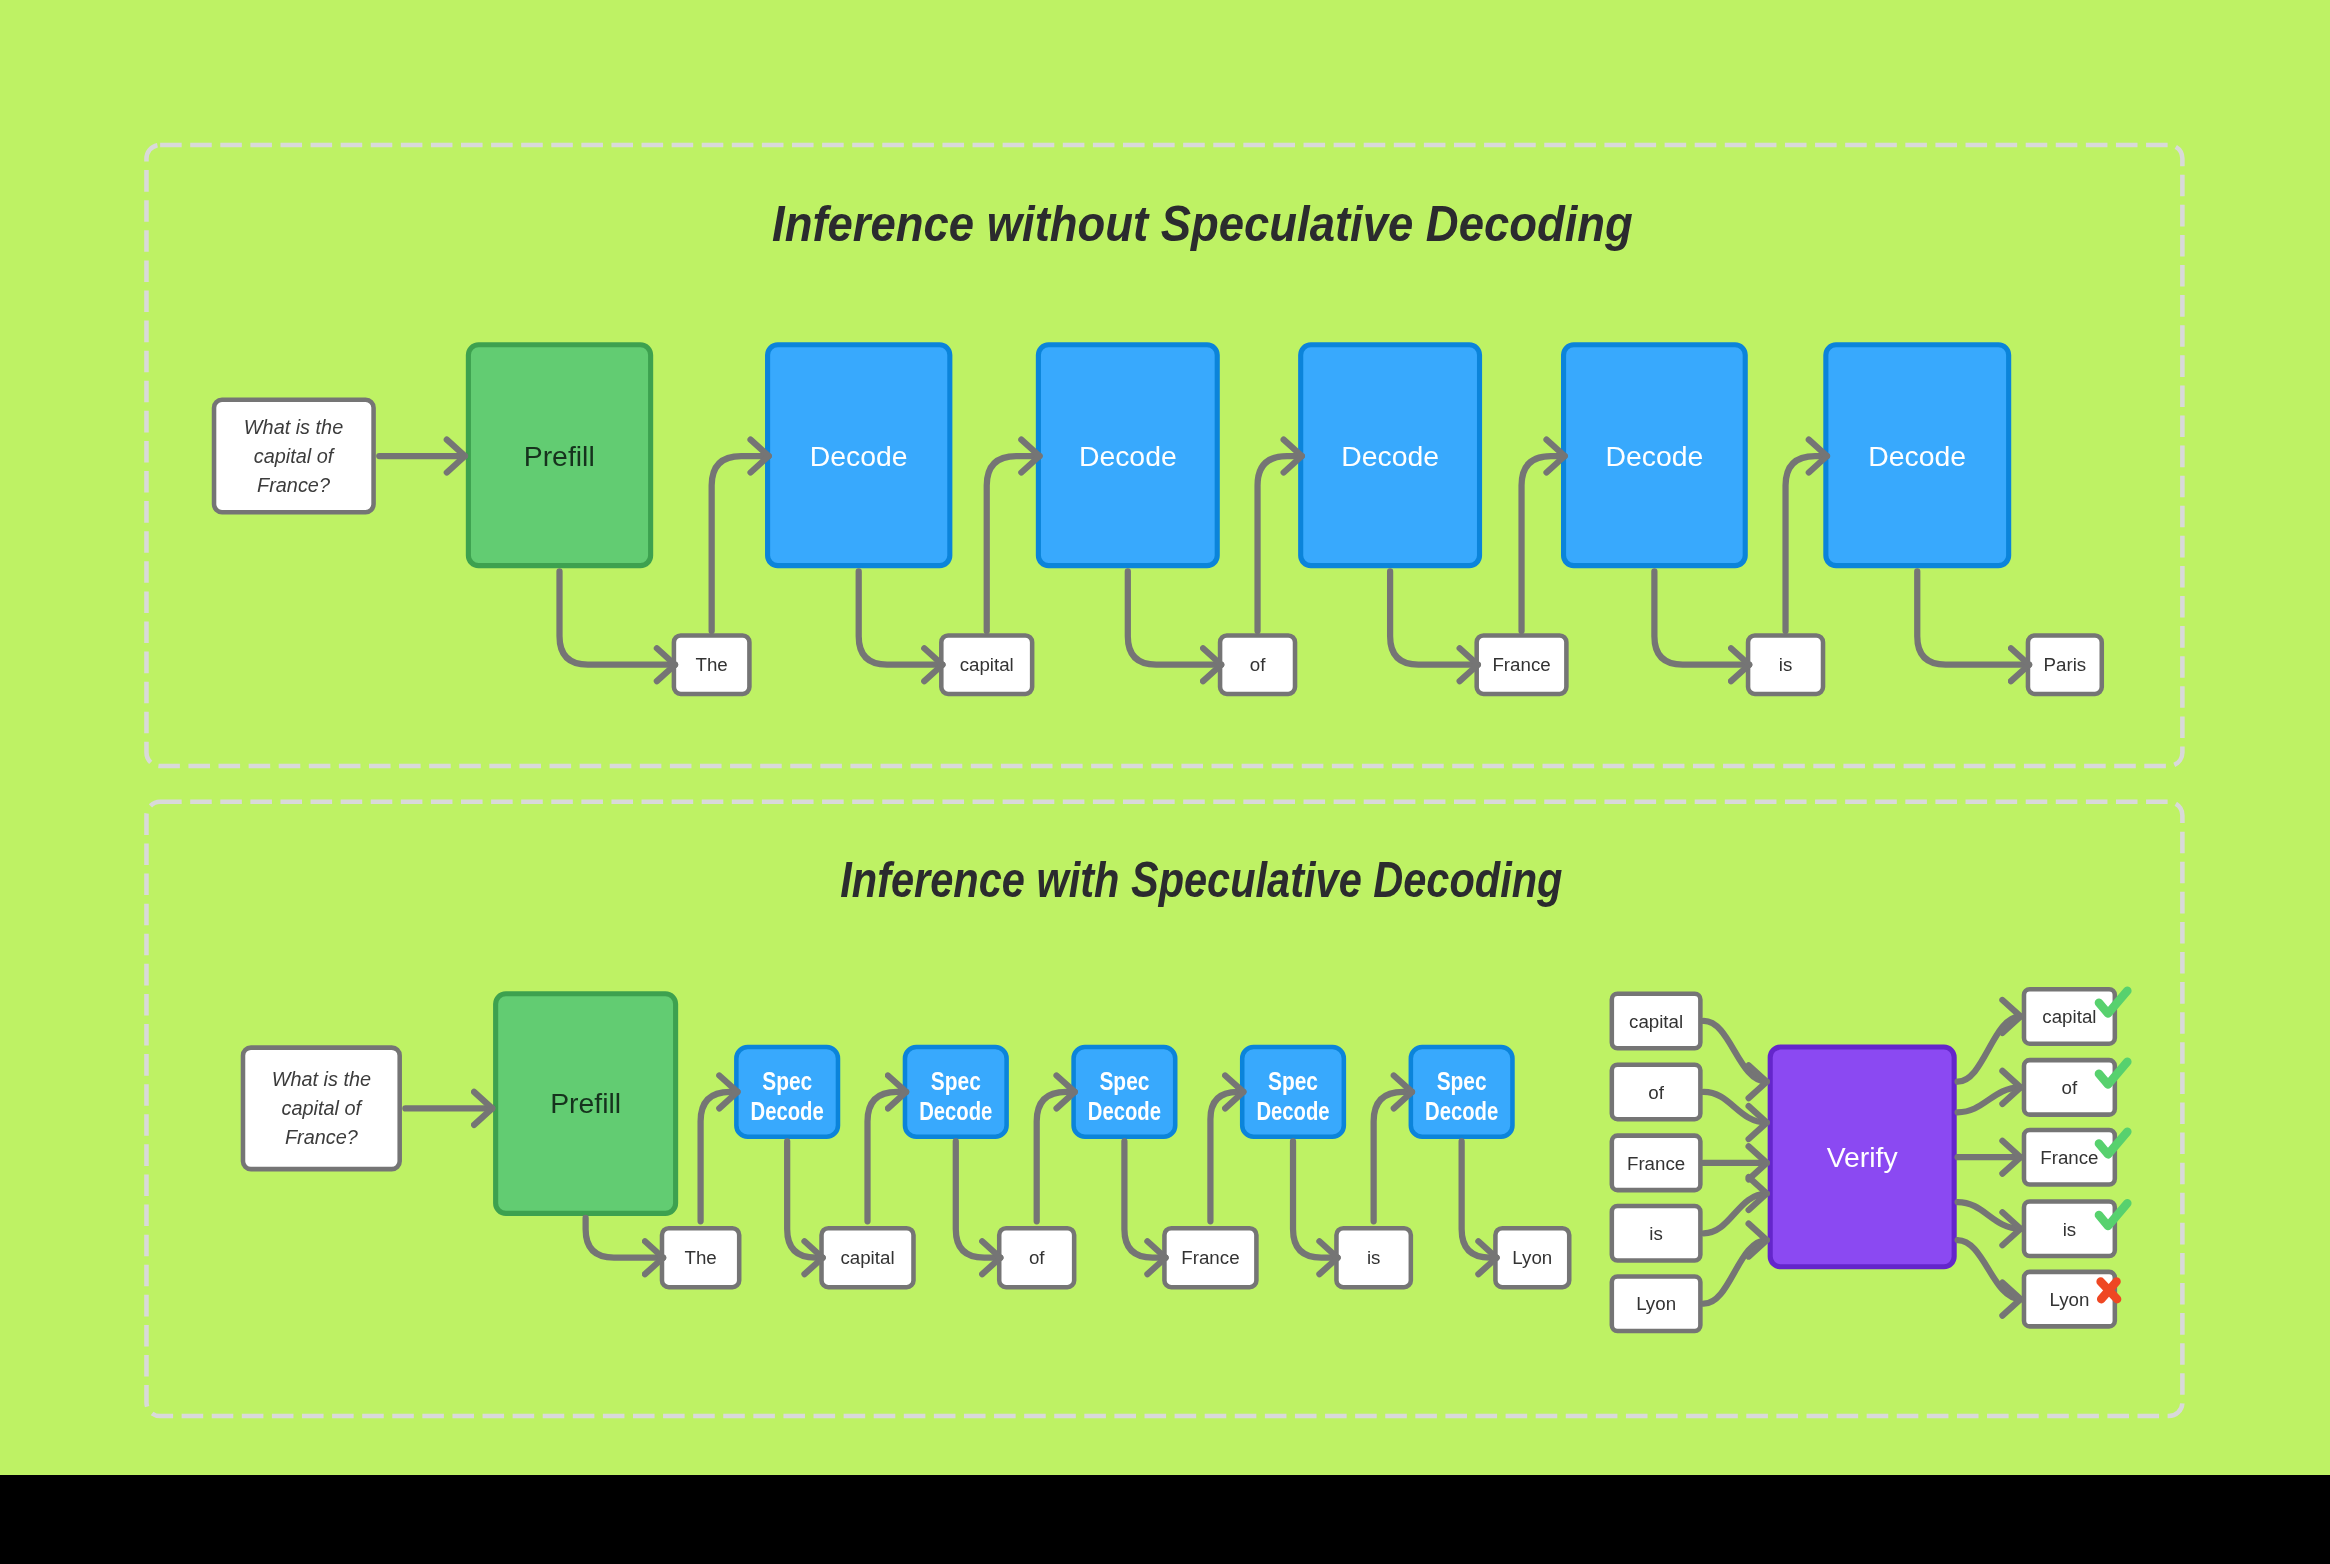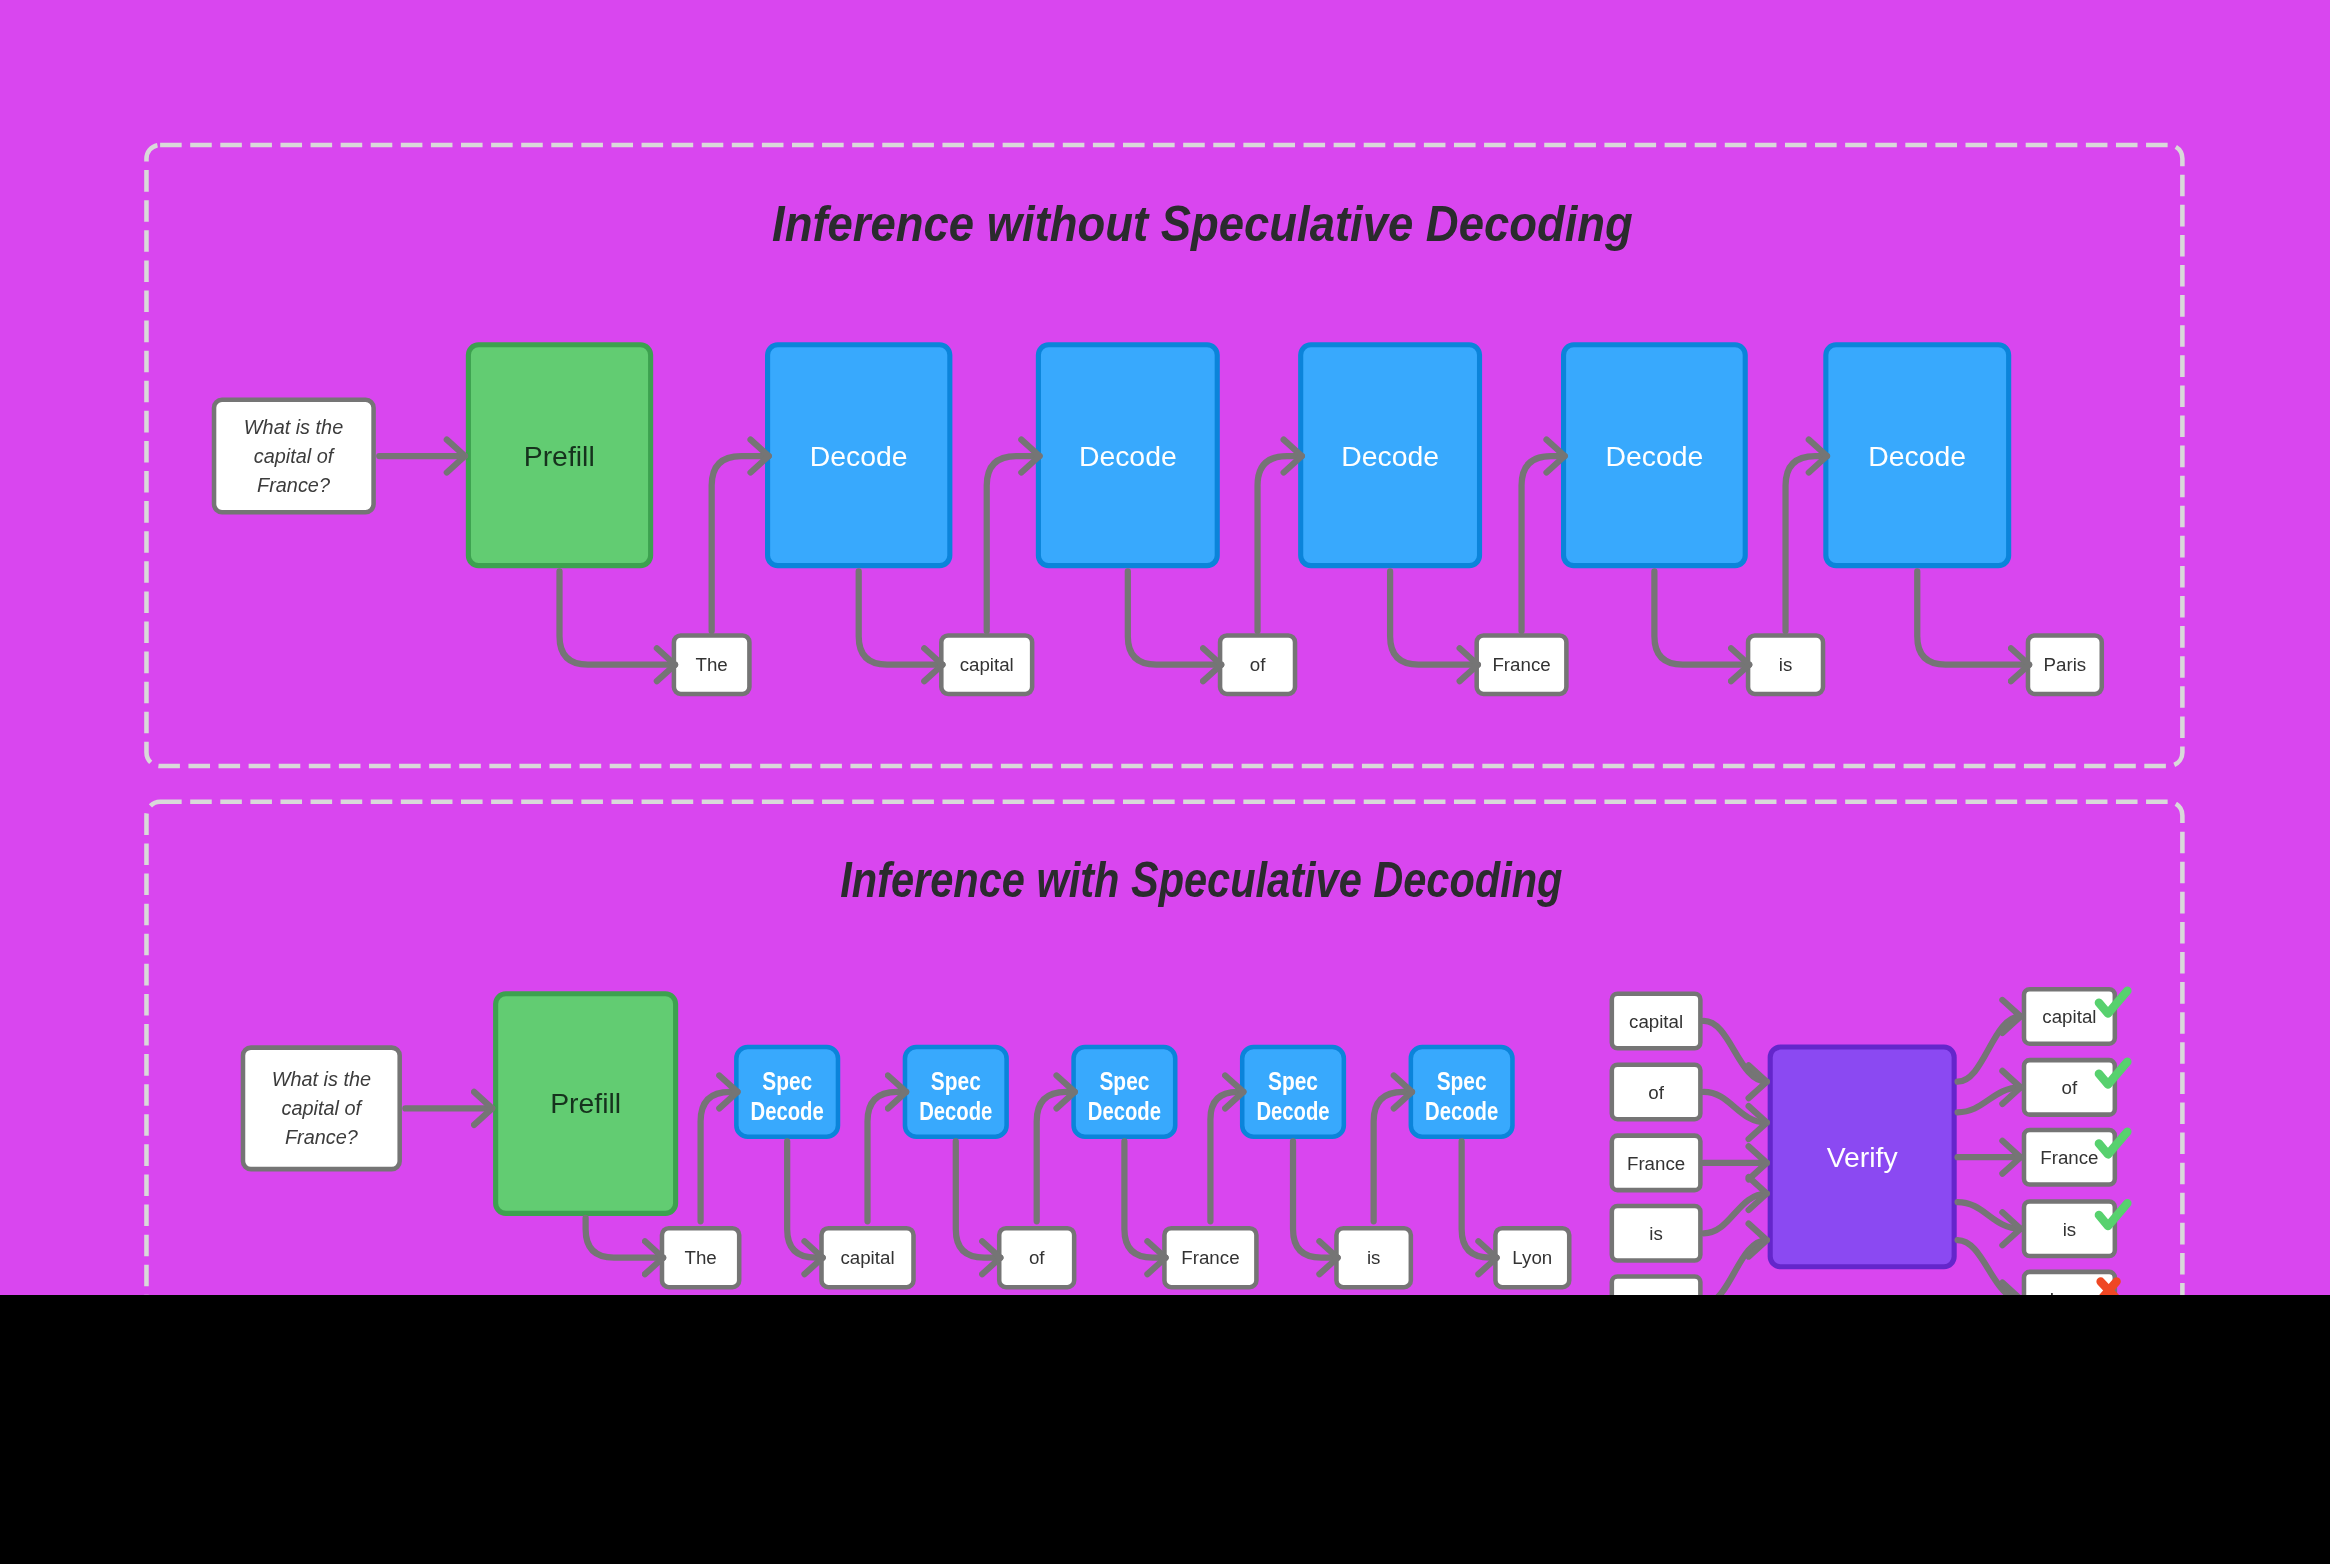--- a/index.html
+++ b/index.html
@@ -1,16 +1,16 @@
 <!DOCTYPE html>
 <html style="font-size:9px"><head>
 <meta charset="utf-8">
 <style>
 html,body{margin:0;padding:0;background:#000;}
-#stage{position:relative;width:2330px;height:1295px;background:#d946ef;overflow:hidden;}
+#stage{position:relative;width:2330px;height:1475px;background:#bef264;overflow:hidden;}
 text{font-family:"Liberation Sans",sans-serif;}
 </style>
 </head>
 <body>
 <div id="stage">
 <svg width="2330" height="1565" viewBox="0 0 4104 2756">
 <defs>
 <marker id="ah" markerUnits="userSpaceOnUse" markerWidth="90" markerHeight="90" refX="38" refY="45" orient="auto">
 <path d="M6 16 L38 45 L6 74" fill="none" stroke="#757575" stroke-width="11" stroke-linecap="round" stroke-linejoin="round"></path>
 </marker>

